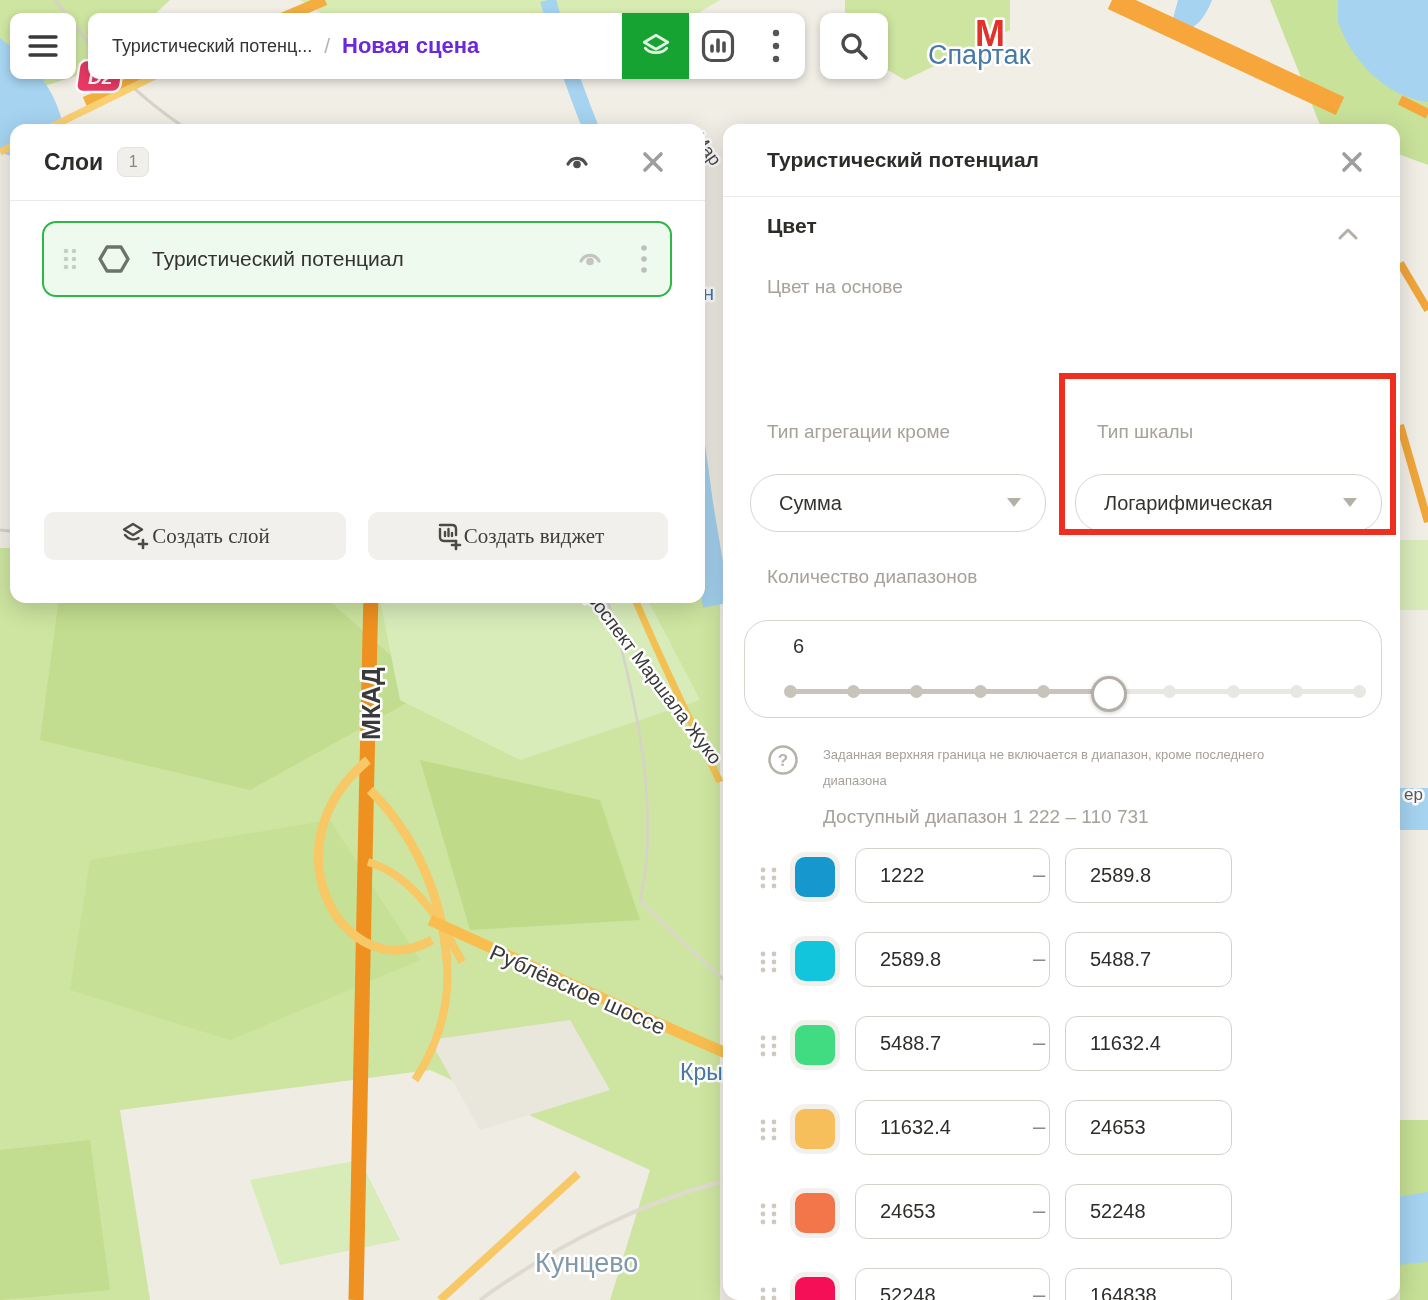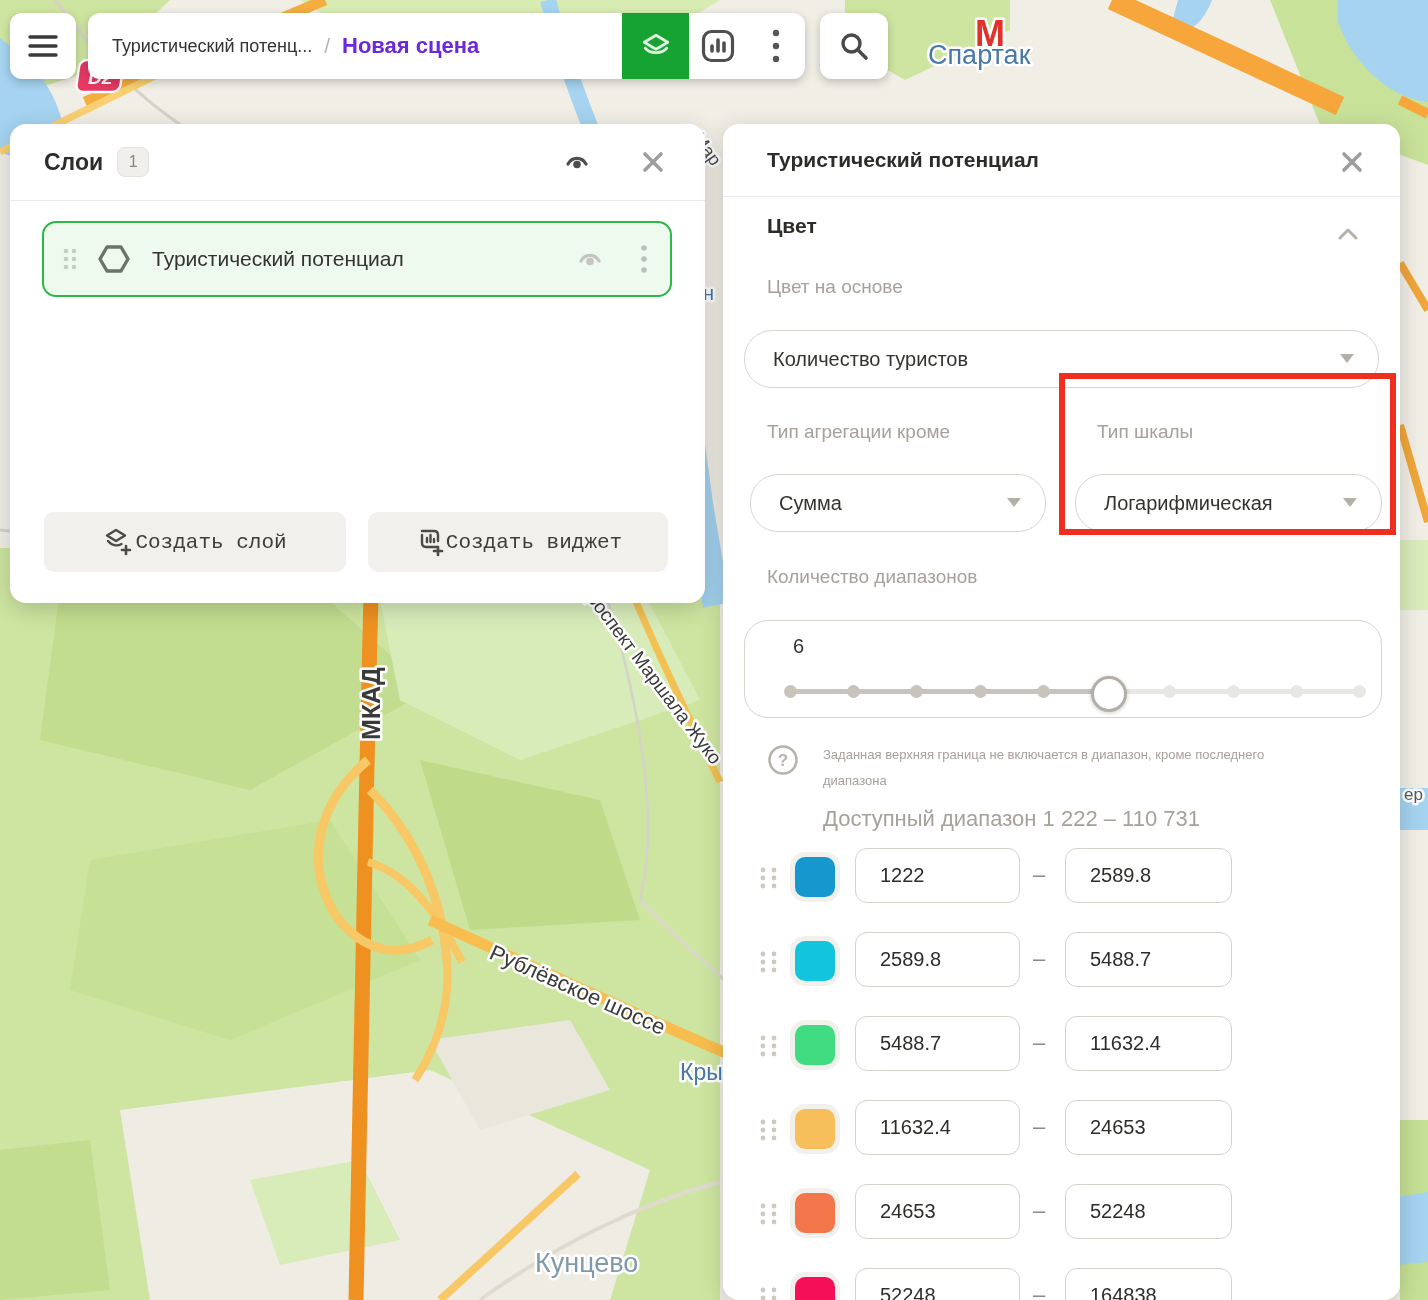--- a/index.html
+++ b/index.html
@@ -27,22 +27,22 @@
   .panel-title{font-size:23px;font-weight:700;color:#2e2c29;}
   .count-badge{margin-left:14px;min-width:30px;height:28px;border-radius:8px;background:#f0efeb;border:1px solid #e4e2dc;
     color:#8b867e;font-size:16px;display:flex;align-items:center;justify-content:center;}
   .hdr-icon{border:none;background:transparent;cursor:pointer;display:flex;align-items:center;justify-content:center;width:36px;height:36px;}
   .divider{position:absolute;left:0;right:0;height:1px;background:#edebe6;}
   
   .layer-row{position:absolute;left:32px;top:97px;width:626px;height:72px;border:2px solid #2eb648;background:#edfaed;
     border-radius:14px;display:flex;align-items:center;cursor:pointer;}
   .layer-label{font-size:21px;color:#35332f;margin-left:22px;}
   .drag{display:inline-flex;}
-  .panel-btn{position:absolute;height:60px;border:none;border-radius:10px;background:#f1f0ec;display:flex;align-items:center;
-    justify-content:center;gap:2px;font-size:21px;color:#3f3d3a;cursor:pointer;font-family:Liberation Mono, monospace;}
+  .panel-btn{position:absolute;height:48px;border:none;border-radius:10px;background:#f1f0ec;display:flex;align-items:center;
+    justify-content:center;gap:2px;font-size:21px;color:#3f3d3a;cursor:pointer;font-family:Liberation Serif, serif;}
   
   .sp-title{position:absolute;left:44px;top:24px;font-size:21px;font-weight:600;color:#2e2c29;}
   .sp-close{position:absolute;right:30px;top:20px;}
   .sec-title{position:absolute;left:44px;top:90px;font-size:21px;font-weight:700;color:#2e2c29;}
   .sec-chevron{position:absolute;right:34px;top:92px;}
   .glabel{position:absolute;font-size:19px;color:#a6a199;}
   .select{position:absolute;height:56px;border:1.5px solid #d8d5cf;border-radius:28px;display:flex;align-items:center;
     background:#fff;cursor:pointer;}
   .select .val{margin-left:28px;font-size:20px;color:#35332f;white-space:nowrap;}
   .select .caret{margin-left:auto;margin-right:24px;}
@@ -51,27 +51,27 @@
   .slider{position:absolute;left:45px;right:22px;top:62px;height:16px;}
   .track-bg{position:absolute;left:0;right:0;top:6px;height:5px;background:#e9e7e2;border-radius:3px;}
   .track-fill{position:absolute;left:0;top:6px;height:5px;background:#c9c4bb;border-radius:3px;}
   .ticks{position:absolute;inset:0;}
   .tick{position:absolute;top:2px;width:13px;height:13px;margin-left:-6px;border-radius:50%;background:#e9e7e2;}
   .tick.on{background:#c9c4bb;}
   .handle{position:absolute;top:-7px;width:30px;height:30px;margin-left:-15px;border-radius:50%;background:#fff;
     border:3px solid #b3aea6;box-shadow:0 1px 4px rgba(0,0,0,.2);cursor:pointer;}
   .hint-icon{position:absolute;left:44px;top:620px;}
   .hint-text{position:absolute;left:100px;top:618px;width:492px;font-size:13px;line-height:26px;color:#a6a199;}
-  .avail{position:absolute;left:100px;top:682px;font-size:22px;color:#a6a199;}
+  .avail{position:absolute;left:100px;top:682px;font-size:19px;color:#a6a199;}
   .range-row{position:absolute;left:0;width:100%;height:58px;}
   .range-row .drag{position:absolute;left:35px;top:17px;}
   .swatch{position:absolute;left:72px;top:9px;width:40px;height:40px;border-radius:10px;box-shadow:0 0 0 5px #f1f0ec;}
   .rinput{position:absolute;top:0;height:55px;border:1.5px solid #d4d1cb;border-radius:12px;display:flex;align-items:center;
     padding-left:24px;font-size:20px;color:#2f2d2a;background:#fff;box-sizing:border-box;cursor:text;}
-  .rinput.from{left:132px;width:165px;}
+  .rinput.from{left:132px;width:195px;}
   .rinput.to{left:342px;width:167px;}
   .rdash{position:absolute;left:310px;top:14px;font-size:22px;color:#8d8982;}
   
   .annotation{position:absolute;left:1059px;top:373px;width:325px;height:150px;border:6px solid #ee2e1e;z-index:30;pointer-events:none;}
 </style>
 </head>
 <body>
 <div class="screen">
 
 <div class="map-wrap">
@@ -286,26 +286,20 @@
   <div class="divider" style="top:72px"></div>
 
   <span class="sec-title">Цвет</span>
   <button class="hdr-icon sec-chevron">
     <svg width="24" height="16" viewBox="0 0 24 16">
       <path d="M4,12 L12,4 L20,12" fill="none" stroke="#b4b0a8" stroke-width="3" stroke-linecap="round" stroke-linejoin="round"></path>
     </svg>
   </button>
 
   <span class="glabel" style="left:44px;top:152px;">Цвет на основе</span>
-  <div class="select" style="left:21px;top:206px;width:633px;">
-    <span class="val">Количество туристов</span>
-    <svg class="caret" width="14" height="10" viewBox="0 0 14 10">
-      <polygon points="0,0 14,0 7,9" fill="#b4b0a8"></polygon>
-    </svg>
-  </div>
 
   <span class="glabel" style="left:44px;top:297px;">Тип агрегации кроме</span>
   <span class="glabel" style="left:374px;top:297px;">Тип шкалы</span>
   <div class="select" style="left:27px;top:350px;width:294px;">
     <span class="val">Сумма</span>
     <svg class="caret" width="14" height="10" viewBox="0 0 14 10">
       <polygon points="0,0 14,0 7,9" fill="#b4b0a8"></polygon>
     </svg>
   </div>
   <div class="select" style="left:352px;top:350px;width:305px;">

